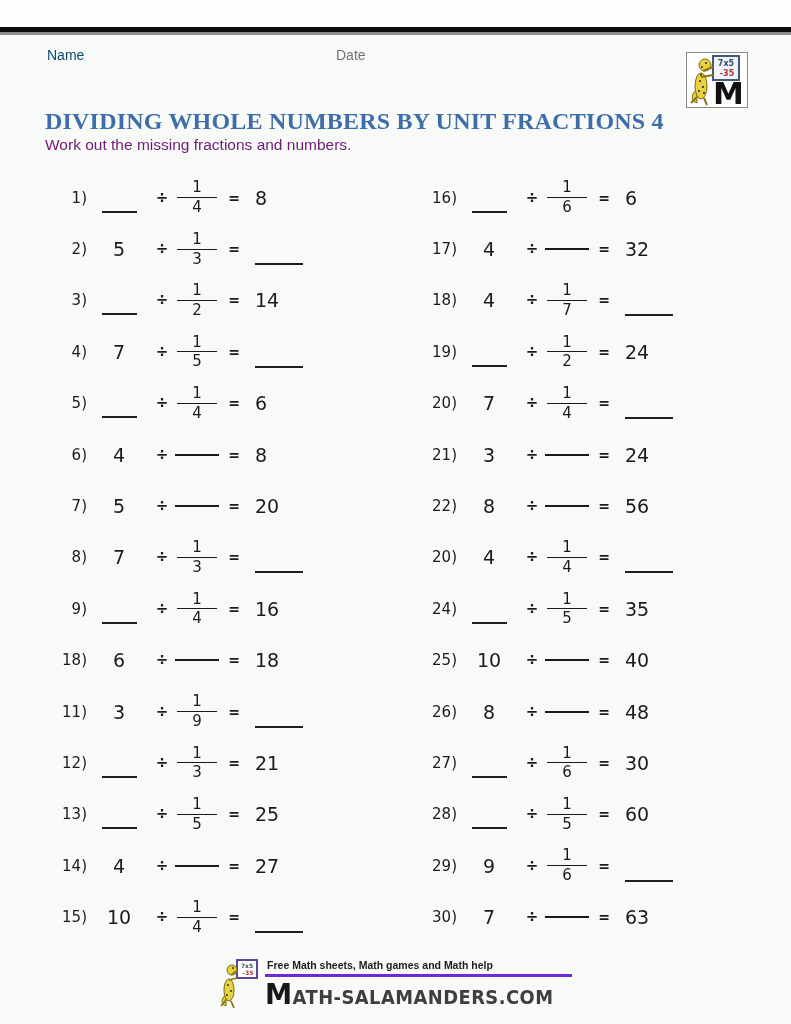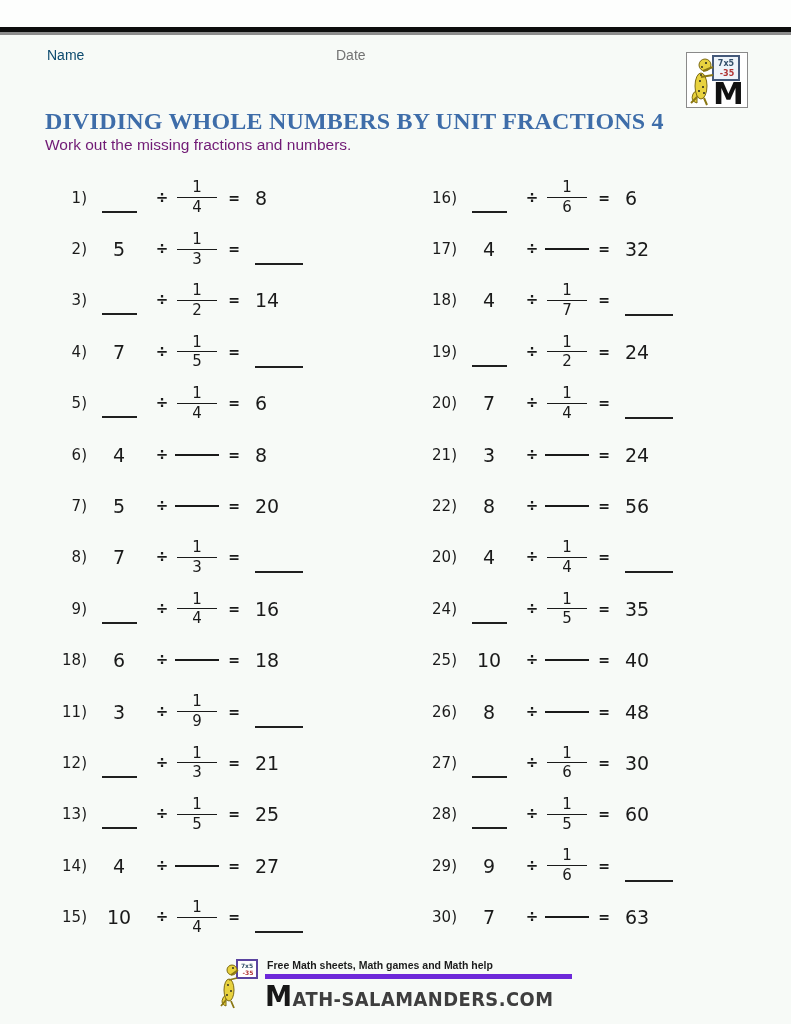--- a/index.html
+++ b/index.html
@@ -41,21 +41,21 @@
   .blank{display:inline-block;height:0;border-bottom:2px solid #1f1f1f;transform:translateY(8px);}
   .blank-short{width:35px;}
   .blank-long{width:48px;transform:translateY(9px);}
 
   .footer{position:absolute;top:956px;left:0;width:791px;display:flex;justify-content:center;}
   .footer-inner{display:flex;align-items:flex-start;}
   .f-logo{width:44px;height:52px;flex:none;margin-right:2px;position:relative;top:2px;}
   .f-right{display:flex;flex-direction:column;}
   .f-tagline{
     font-size:10.5px;font-weight:bold;color:#1c1c1c;
-    padding:3px 4px 3px 2px;border-bottom:5px solid #6d28d9;white-space:nowrap;
+    padding:3px 4px 3px 2px;border-bottom:3px solid #6d28d9;white-space:nowrap;
   }
   .f-site{
     display:block;font-family:"DejaVu Sans",sans-serif;font-weight:bold;
     font-size:19px;color:#3e3e3e;letter-spacing:0.5px;margin-top:0px;
     transform:scaleX(0.94);transform-origin:left;white-space:nowrap;
   }
   .f-site::first-letter{font-size:29px;color:#171717;}
 </style>
 </head>
 <body>

